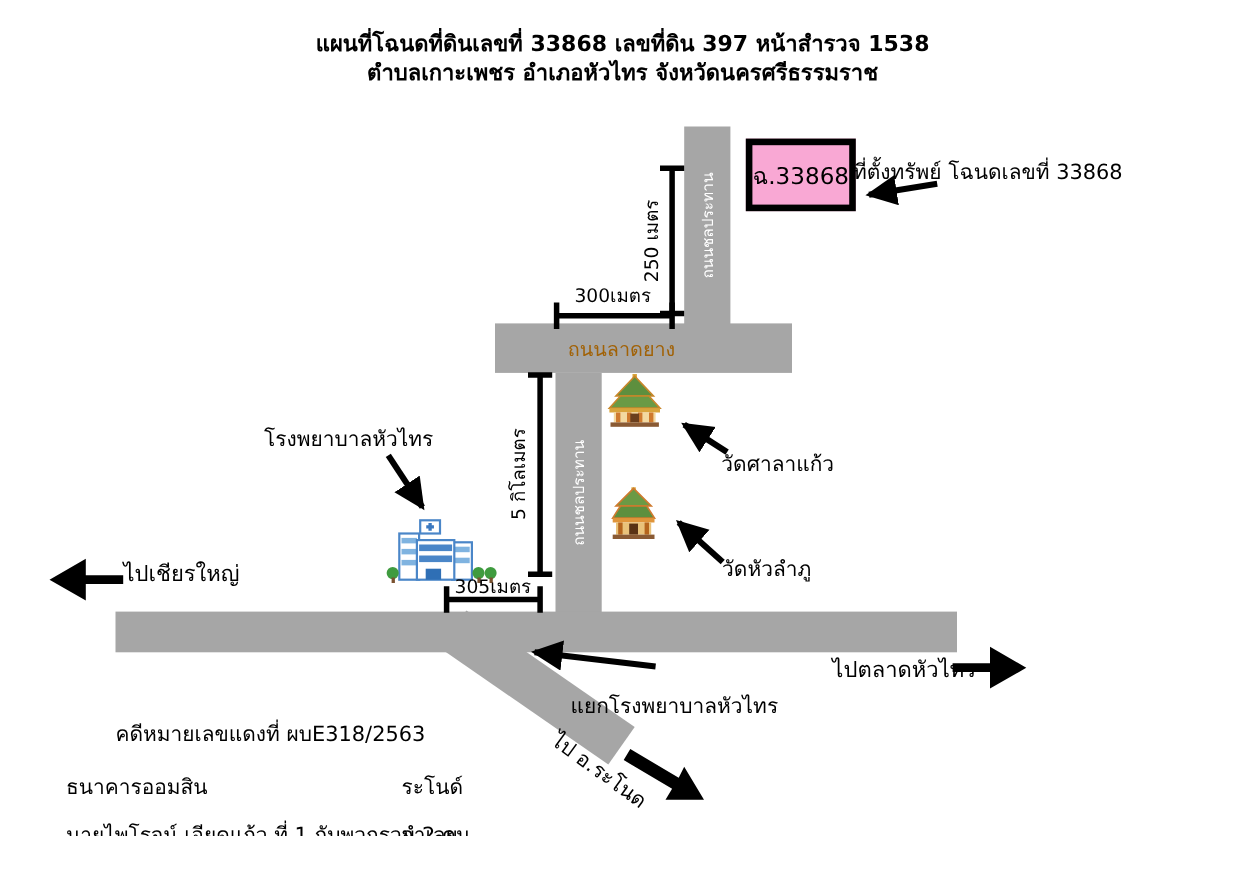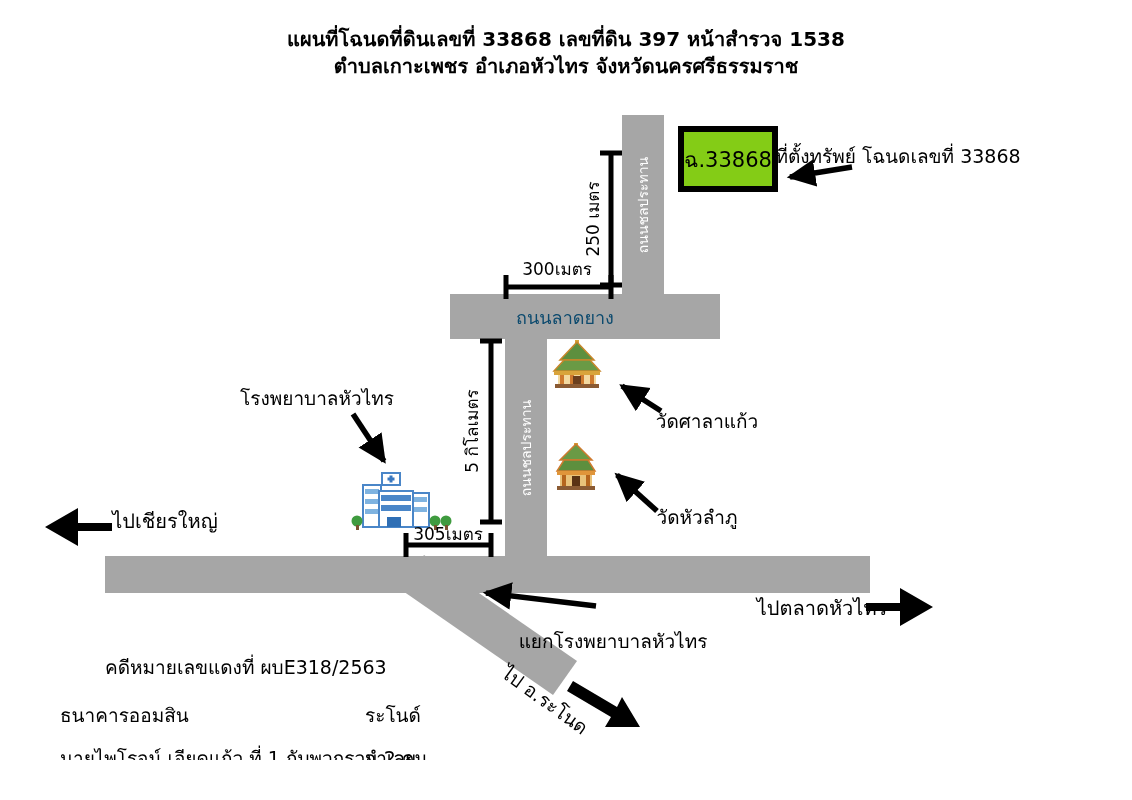--- a/index.html
+++ b/index.html
@@ -5,30 +5,30 @@
   html,body{margin:0;padding:0;background:#ffffff;}
   .canvas{
     position:relative;width:1132px;height:760px;background:#ffffff;overflow:hidden;
     font-family:"DejaVu Sans","Liberation Sans",sans-serif;color:#000;
   }
   .map-svg{position:absolute;left:0;top:0;width:1132px;height:800px;}
   .lbl{position:absolute;white-space:nowrap;transform:translate(-50%,-50%);}
   .lbl.left-anchor{transform:none;}
   .title-block{position:absolute;left:0;top:26px;width:1132px;text-align:center;
     font-size:20px;font-weight:bold;line-height:1.35;}
-  .road-name{color:#0c4a6e;font-size:18px;}
+  .road-name{color:#a16207;font-size:18px;}
   .road-name-vert{color:#ffffff;font-size:14px;transform:translate(-50%,-50%) rotate(-90deg);}
   .dim{font-size:17px;}
   .dim-vert{font-size:17px;transform:translate(-50%,-50%) rotate(-90deg);}
   .place{font-size:19px;}
   .nav{font-size:20px;}
   .rot-ranot{transform:translate(-50%,-50%) rotate(36deg);font-size:19px;}
   .parcel-box{
     position:absolute;left:678px;top:126px;width:88px;height:54px;
-    border:6px solid #000;background:#84cc16;display:flex;align-items:center;justify-content:center;
+    border:6px solid #000;background:#f9a8d4;display:flex;align-items:center;justify-content:center;
     font-size:21px;
   }
   .case-text{font-size:19px;}
 </style>
 </head>
 <body>
 
 <div class="canvas">
 
   <svg class="map-svg" viewBox="0 0 1132 800">

